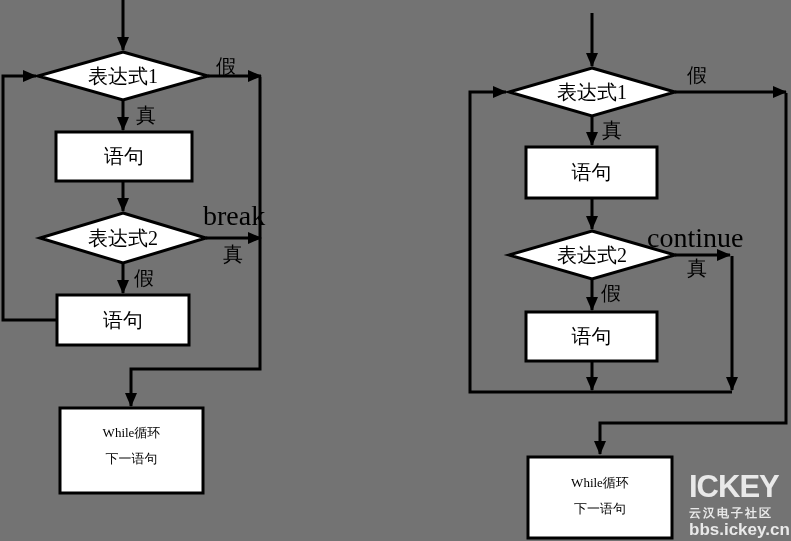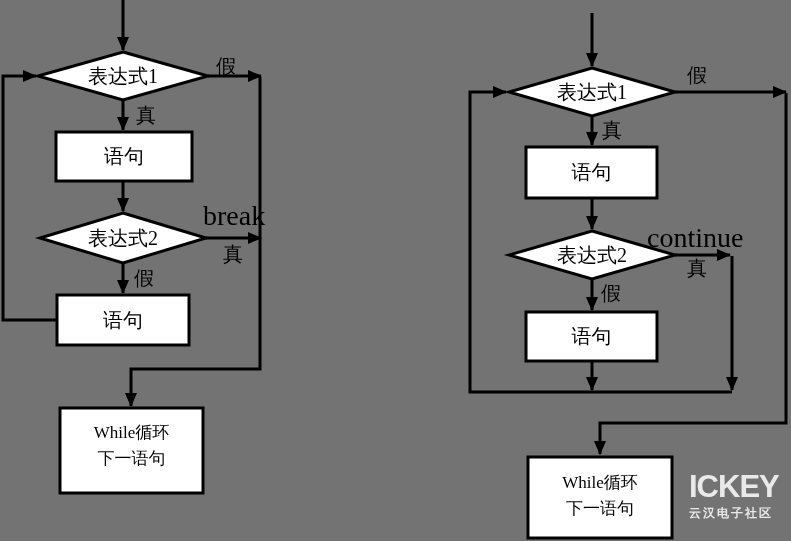--- a/index.html
+++ b/index.html
@@ -21,21 +21,21 @@
   .shape-text{
     position:absolute;
     display:flex;align-items:center;justify-content:center;
     text-align:center;
     font-size:20px;
   }
   .end-text{
     position:absolute;
     display:flex;flex-direction:column;align-items:center;justify-content:center;
     text-align:center;
-    font-size:17px;line-height:26px;
+    font-size:13px;line-height:26px;
     padding-bottom:10px;box-sizing:border-box;
   }
   .kw{font-size:28px;}
   .watermark{
     position:absolute;
     color:#e9e9e9;
     font-family:"Liberation Sans","DejaVu Sans",sans-serif;
     font-weight:bold;
     text-align:right;
   }
@@ -119,14 +119,15 @@
   <div class="lbl" style="left:687px;top:256px;">真</div>
   <div class="lbl" style="left:601px;top:281px;">假</div>
   <div class="shape-text" style="left:526px;top:312px;width:131px;height:49px;">语句</div>
   <div class="end-text" style="left:528px;top:457px;width:144px;height:81px;padding-bottom:4px;">
     <span>While循环</span>
     <span>下一语句</span>
   </div>
 
   <div class="watermark wm-logo">ICKEY</div>
   <div class="watermark wm-community">云汉电子社区</div>
+  <div class="watermark wm-site">bbs.ickey.cn</div>
 
 </div>
 
 </body></html>

